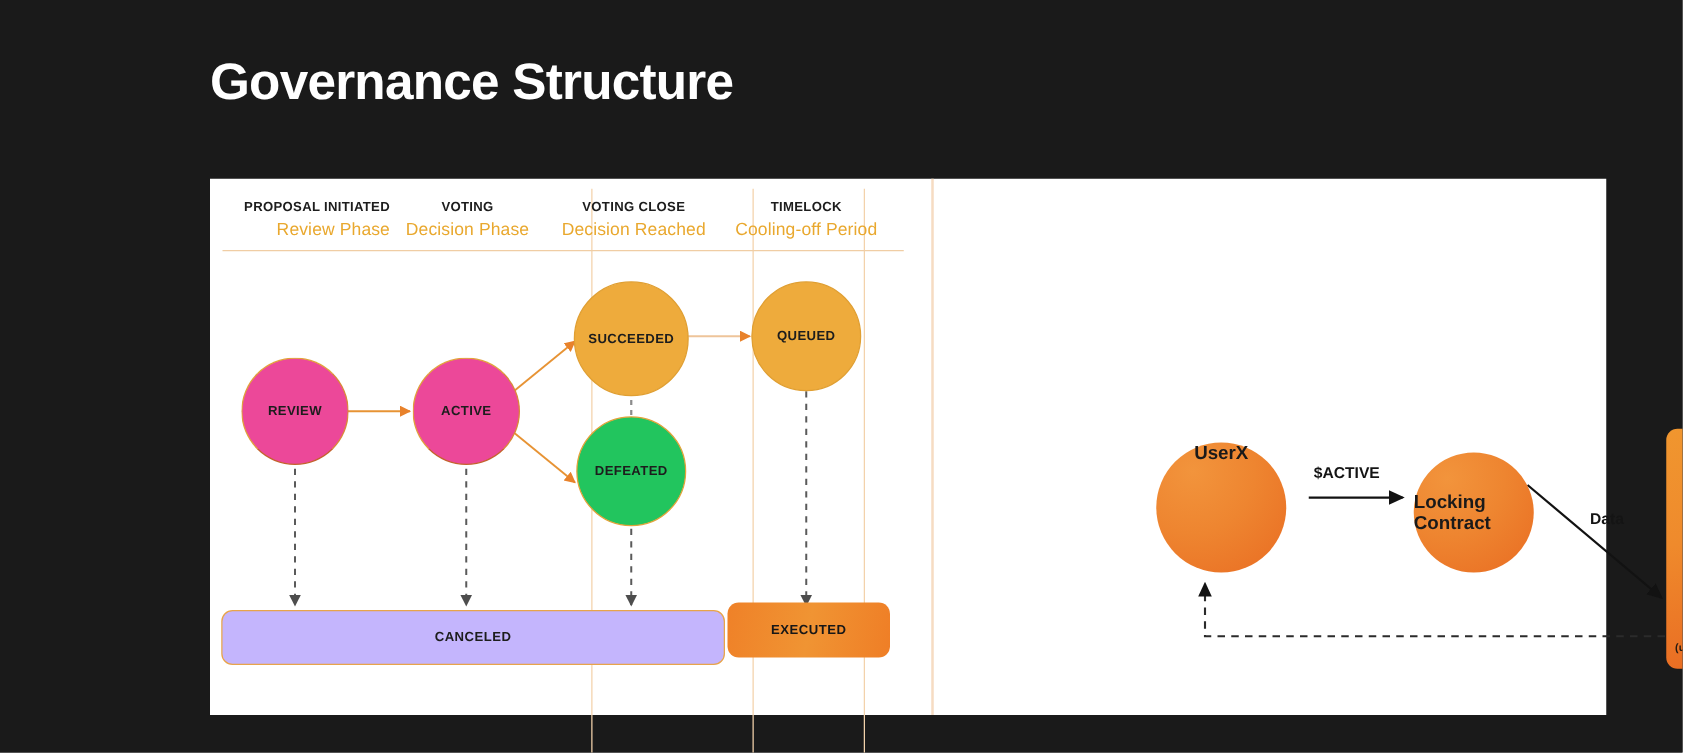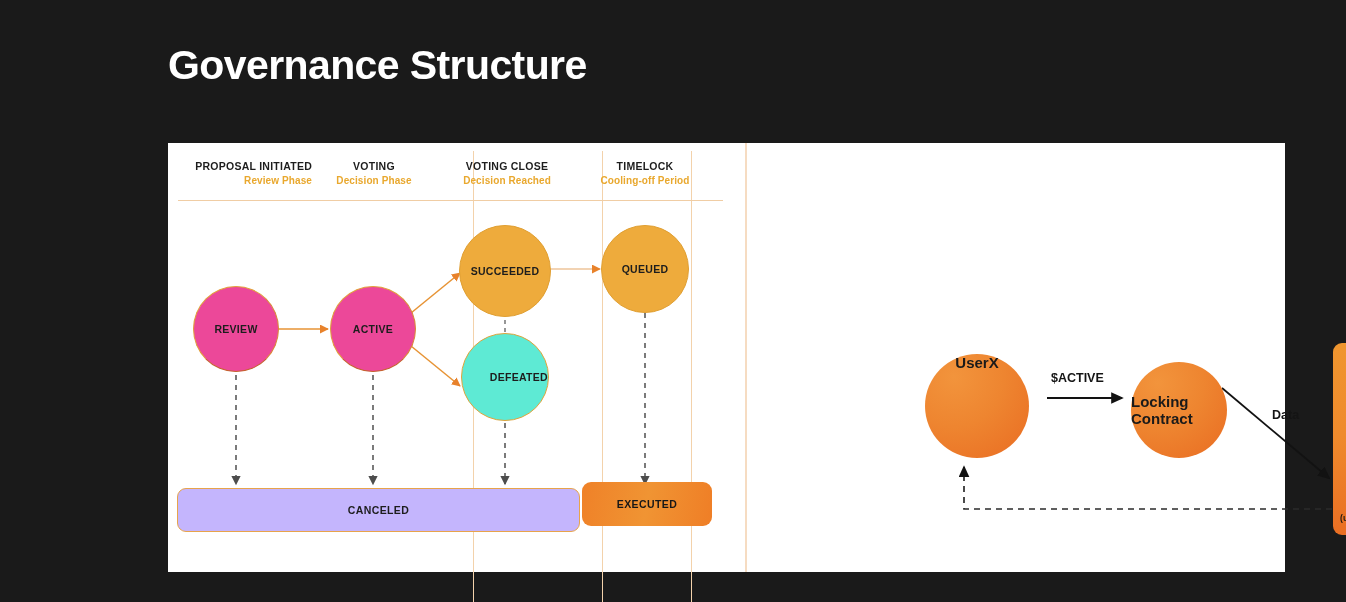--- a/index.html
+++ b/index.html
@@ -56,22 +56,22 @@
   }
   .phase-title {
     font-size: 10.5px;
     font-weight: 700;
     color: #1d1d1d;
     letter-spacing: 0.25px;
     white-space: nowrap;
   }
   .phase-sub {
     margin-top: 3px;
-    font-size: 10px;
-    font-weight: 700;
+    font-size: 14px;
+    font-weight: 400;
     color: #e9a82e;
     letter-spacing: 0.1px;
     white-space: nowrap;
   }
 
   .phase-vline {
     position: absolute;
     top: 8px;
     width: 1.2px;
     height: 463px;
@@ -98,21 +98,21 @@
     letter-spacing: 0.3px;
     color: #1d1d1d;
     text-align: center;
   }
   .node.outline {
     background: #ec4899;
     border: 1.6px solid;
     border-color: #e2a33a #d98a36 #c4622c #e0a03a;
   }
   .node.filled-amber { background: #eeab3c; border: 1.4px solid #e09f32; }
-  .node.filled-cream { background: #5eead4; border: 1.6px solid #e2a33a; justify-content: flex-end; }
+  .node.filled-cream { background: #22c55e; border: 1.6px solid #e2a33a; }
 
   
   .term {
     position: absolute;
     border-radius: 9px;
     display: flex;
     align-items: center;
     justify-content: center;
     font-size: 10.5px;
     font-weight: 700;

